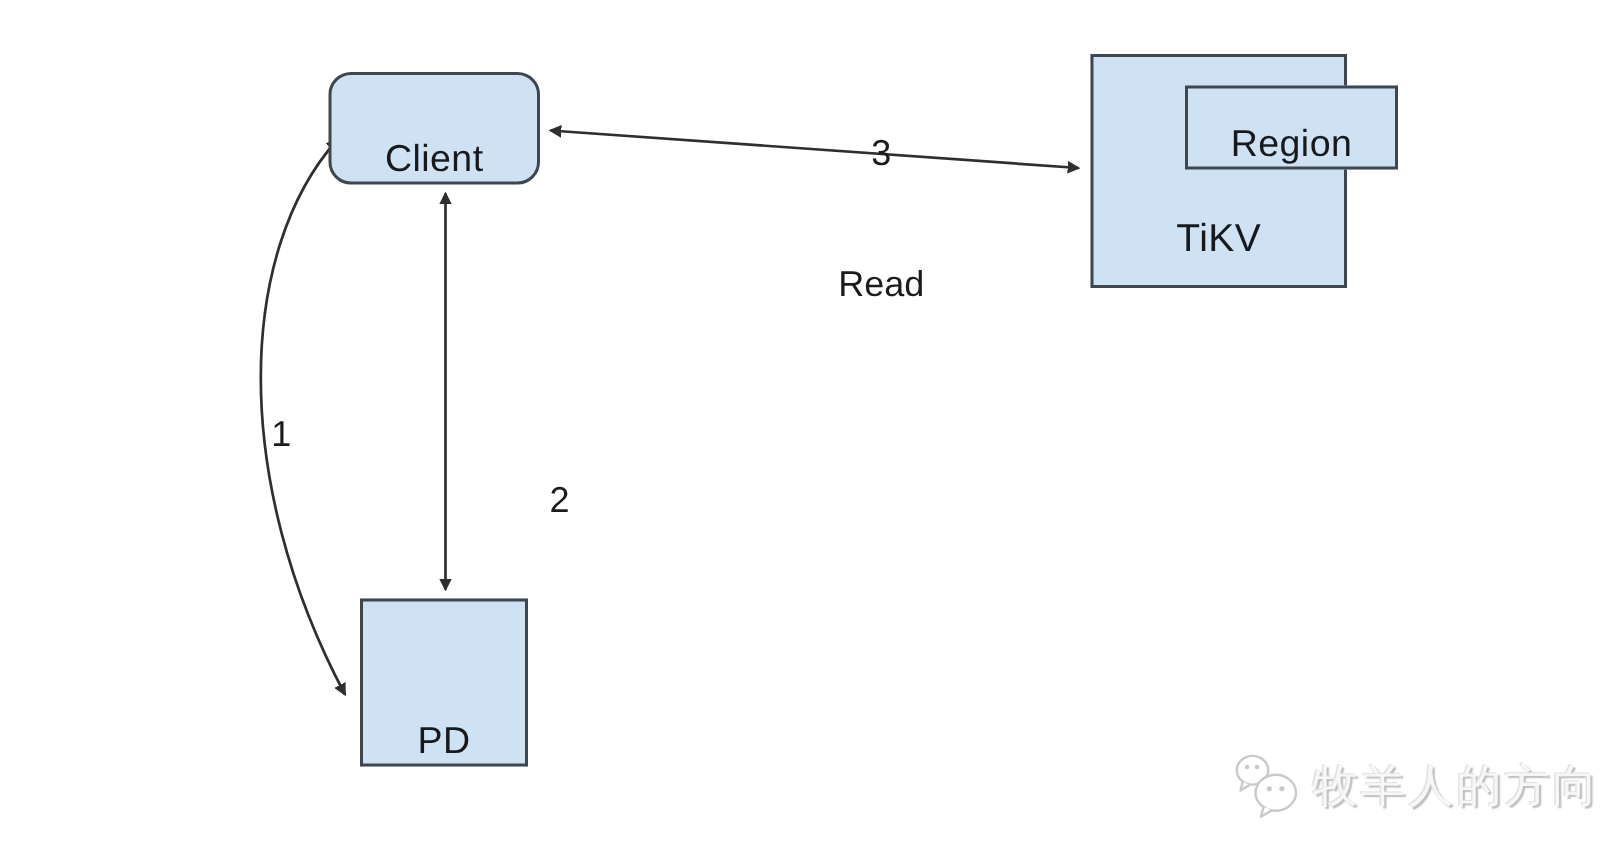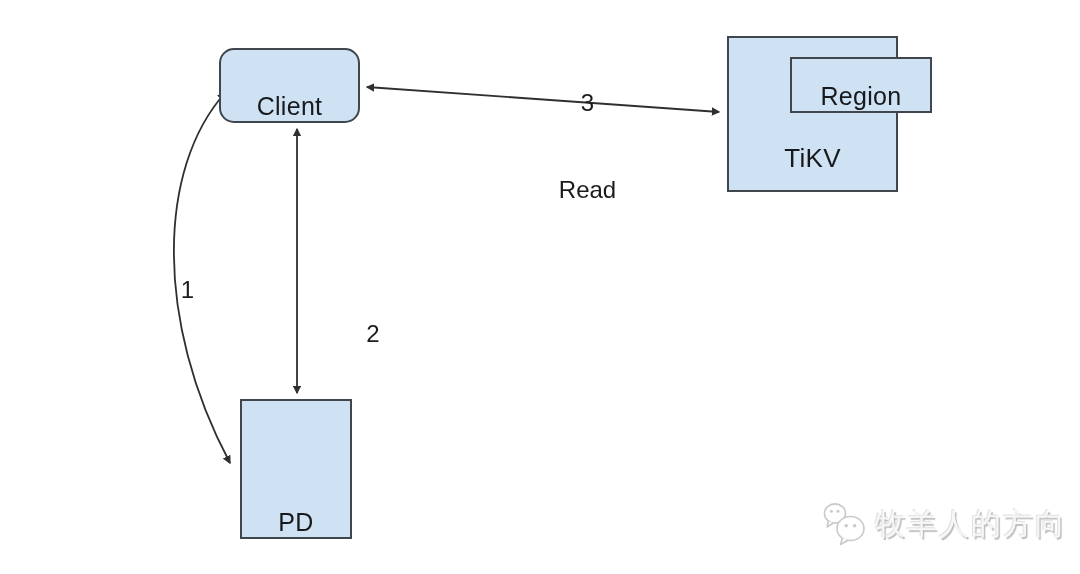--- a/index.html
+++ b/index.html
@@ -8,21 +8,21 @@
     font-family:"Liberation Sans","DejaVu Sans",sans-serif;color:#1f1f1f;
   }
   .node{
     position:absolute;box-sizing:border-box;background:#cfe2f3;border:2px solid #3f464d;
     display:flex;align-items:flex-end;justify-content:center;
     font-size:25px;color:#17191c;letter-spacing:0.3px;
   }
   #node-client{left:219px;top:48px;width:141px;height:75px;border-radius:15px;}
   #node-tikv{left:727px;top:36px;width:171px;height:156px;align-items:flex-end;padding-bottom:16px;font-size:26px;}
   #node-region{left:790px;top:57px;width:142px;height:56px;}
-  #node-pd{left:240px;top:399px;width:112px;height:140px;}
+  #node-pd{left:240px;top:399px;width:112px;height:112px;}
   .edge-label{
     position:absolute;text-align:center;font-size:24px;line-height:30px;color:#1b1b1b;
     white-space:pre;
   }
   #label-step1{left:95px;top:215px;width:185px;}
   #label-step2{left:283px;top:259px;width:180px;}
   #label-step3{left:495px;top:30px;width:185px;line-height:29px;}
   #arrow-layer{position:absolute;left:0;top:0;width:1080px;height:574px;}
   #watermark{
     position:absolute;left:822px;top:499px;height:50px;

